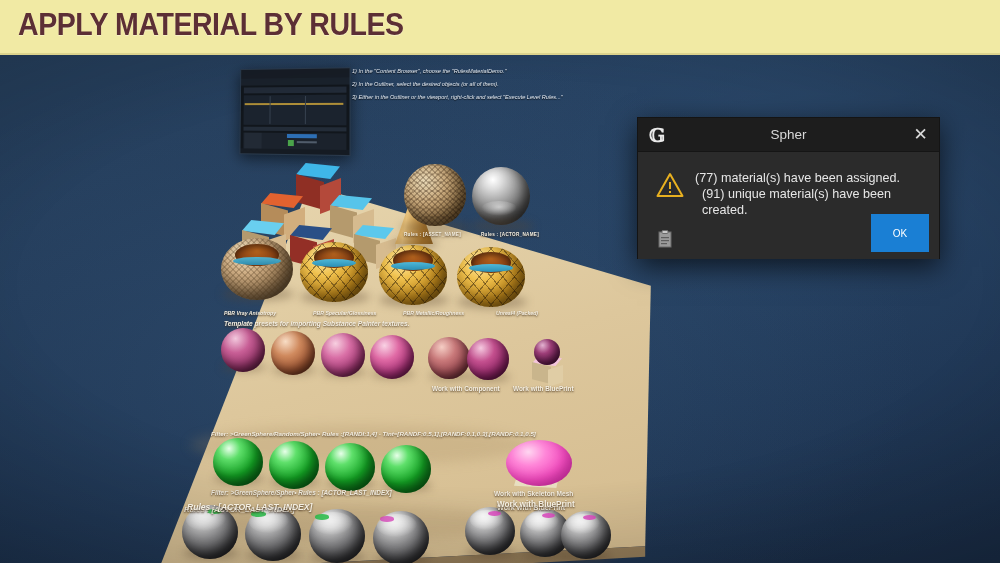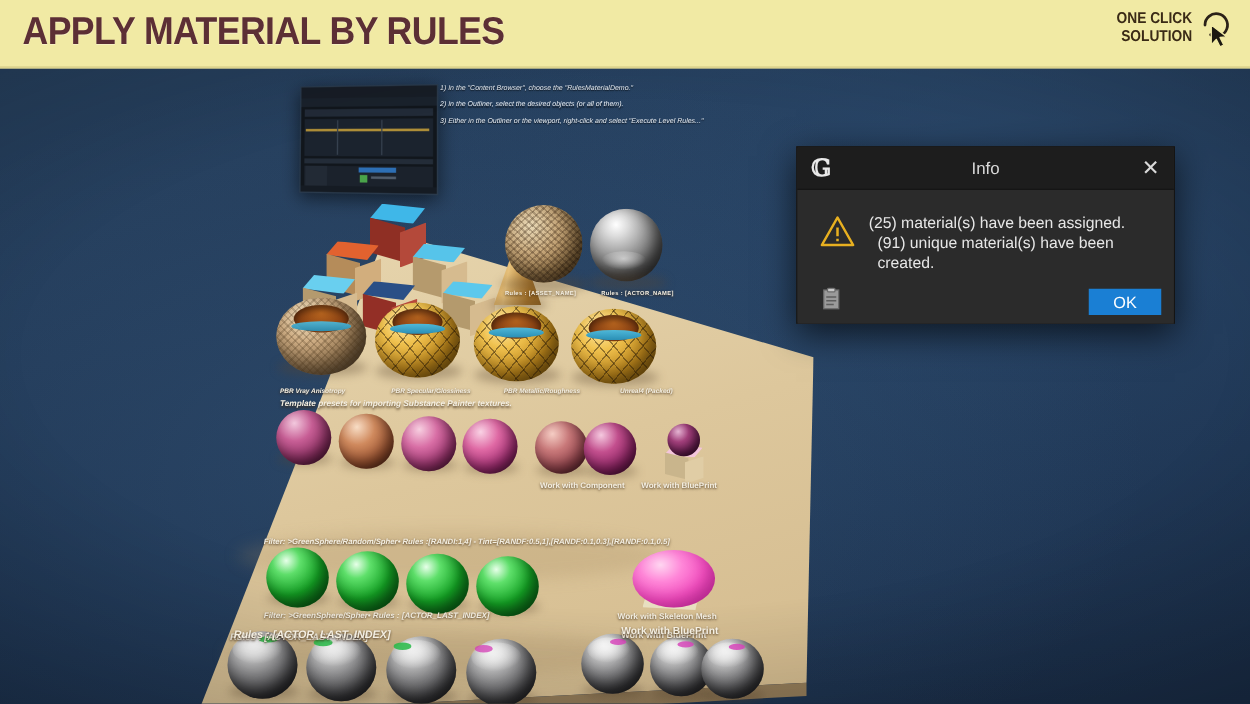--- a/index.html
+++ b/index.html
@@ -151,22 +151,22 @@
   #dialog-body{position:relative;height:107px;background:#2b2b2b;}
   #warn-icon{position:absolute;left:18px;top:20px;width:28px;height:26px;}
   #dialog-msg{
     position:absolute;left:57px;top:18px;right:10px;
     color:#e6e6e6;font-size:12.6px;line-height:16px;
   }
   #dialog-msg .line2{display:block;padding-left:7px;}
   #copy-icon{position:absolute;left:19px;bottom:11px;width:16px;height:18px;}
   #ok-button{
     position:absolute;right:10px;bottom:7px;
-    width:58px;height:21px;background:#1a7fd4;
-    color:#fff;font-size:13px;
+    width:58px;height:38px;background:#1a7fd4;
+    color:#fff;font-size:10px;
     display:flex;align-items:center;justify-content:center;
     cursor:pointer;
   }
 
   
   #promo{
     position:absolute;left:623px;top:292px;width:360px;
     color:#f6efbb;
     font-size:19.5px;font-weight:bold;line-height:26px;
     letter-spacing:.2px;
@@ -174,30 +174,20 @@
   }
   #promo div{white-space:nowrap;transform:scaleX(0.97);transform-origin:left center;}
 </style>
 </head>
 <body>
 
 <div id="root">
 
   <div id="header">
     <div id="header-title">APPLY MATERIAL BY RULES</div>
-    <div id="badge">
-      <div id="badge-text">
-        <span>ONE CLICK</span>
-        <span class="l2">SOLUTION</span>
-      </div>
-      <svg id="cursor-icon" viewBox="0 0 26 30">
-        <path d="M4 11 a9 9 0 1 1 4.5 7.8" fill="none" stroke="#2b2218" stroke-width="2.2" stroke-linecap="round"></path>
-        <path d="M9 11 L9 27 L13 22.5 L16 28.5 L19 27 L16 21 L21.5 20.5 Z" fill="#1b1710" stroke="#f1eaa4" stroke-width="1.1" stroke-linejoin="round"></path>
-      </svg>
-    </div>
   </div>
 
   <div id="scene">
 
     <div id="editor-thumb">
       <div class="et-bar" style="left:0;top:0;height:9px;background:#171d26;"></div>
       <div class="et-bar" style="left:0;top:9px;height:7px;background:#1a222c;"></div>
       <div class="et-row" style="left:3px;top:18px;width:104px;height:6px;"></div>
       <div class="et-row" style="left:3px;top:26px;width:104px;height:30px;background:#1b232e;"></div>
       <div class="et-hl" style="left:4px;top:34px;width:100px;height:2px;"></div>
@@ -427,31 +417,31 @@
 
     <div id="vignette"></div>
   </div>
 
   <div class="lbl it" style="position:absolute;left:187px;top:502px;font-size:8.6px;">Rules : [ACTOR_LAST_INDEX]</div>
   <div class="lbl" style="position:absolute;left:497px;top:500px;font-size:8.2px;">Work with BluePrint</div>
 
   <div id="dialog">
     <div id="dialog-titlebar">
       <div id="ue-logo">𝔾</div>
-      <div id="dialog-title">Info</div>
+      <div id="dialog-title">Spher</div>
       <div id="dialog-close">✕</div>
     </div>
     <div id="dialog-body">
       <svg id="warn-icon" viewBox="0 0 28 26">
         <path d="M14 2 L26.5 24 L1.5 24 Z" fill="none" stroke="#e8b020" stroke-width="2" stroke-linejoin="round"></path>
         <rect x="13" y="10" width="2" height="7" fill="#e8b020"></rect>
         <rect x="13" y="19" width="2" height="2" fill="#e8b020"></rect>
       </svg>
       <div id="dialog-msg">
-        <span>(25) material(s) have been assigned.</span>
+        <span>(77) material(s) have been assigned.</span>
         <span class="line2">(91) unique material(s) have been created.</span>
       </div>
       <svg id="copy-icon" viewBox="0 0 16 18">
         <rect x="2" y="2" width="12" height="15" fill="#9a9a9a" stroke="#6b6b6b"></rect>
         <rect x="5" y="0.5" width="6" height="3" rx="1" fill="#c8c8c8" stroke="#6b6b6b"></rect>
         <rect x="4" y="7" width="8" height="1.2" fill="#5d5d5d"></rect>
         <rect x="4" y="10" width="8" height="1.2" fill="#5d5d5d"></rect>
         <rect x="4" y="13" width="6" height="1.2" fill="#5d5d5d"></rect>
       </svg>
       <div id="ok-button">OK</div>

